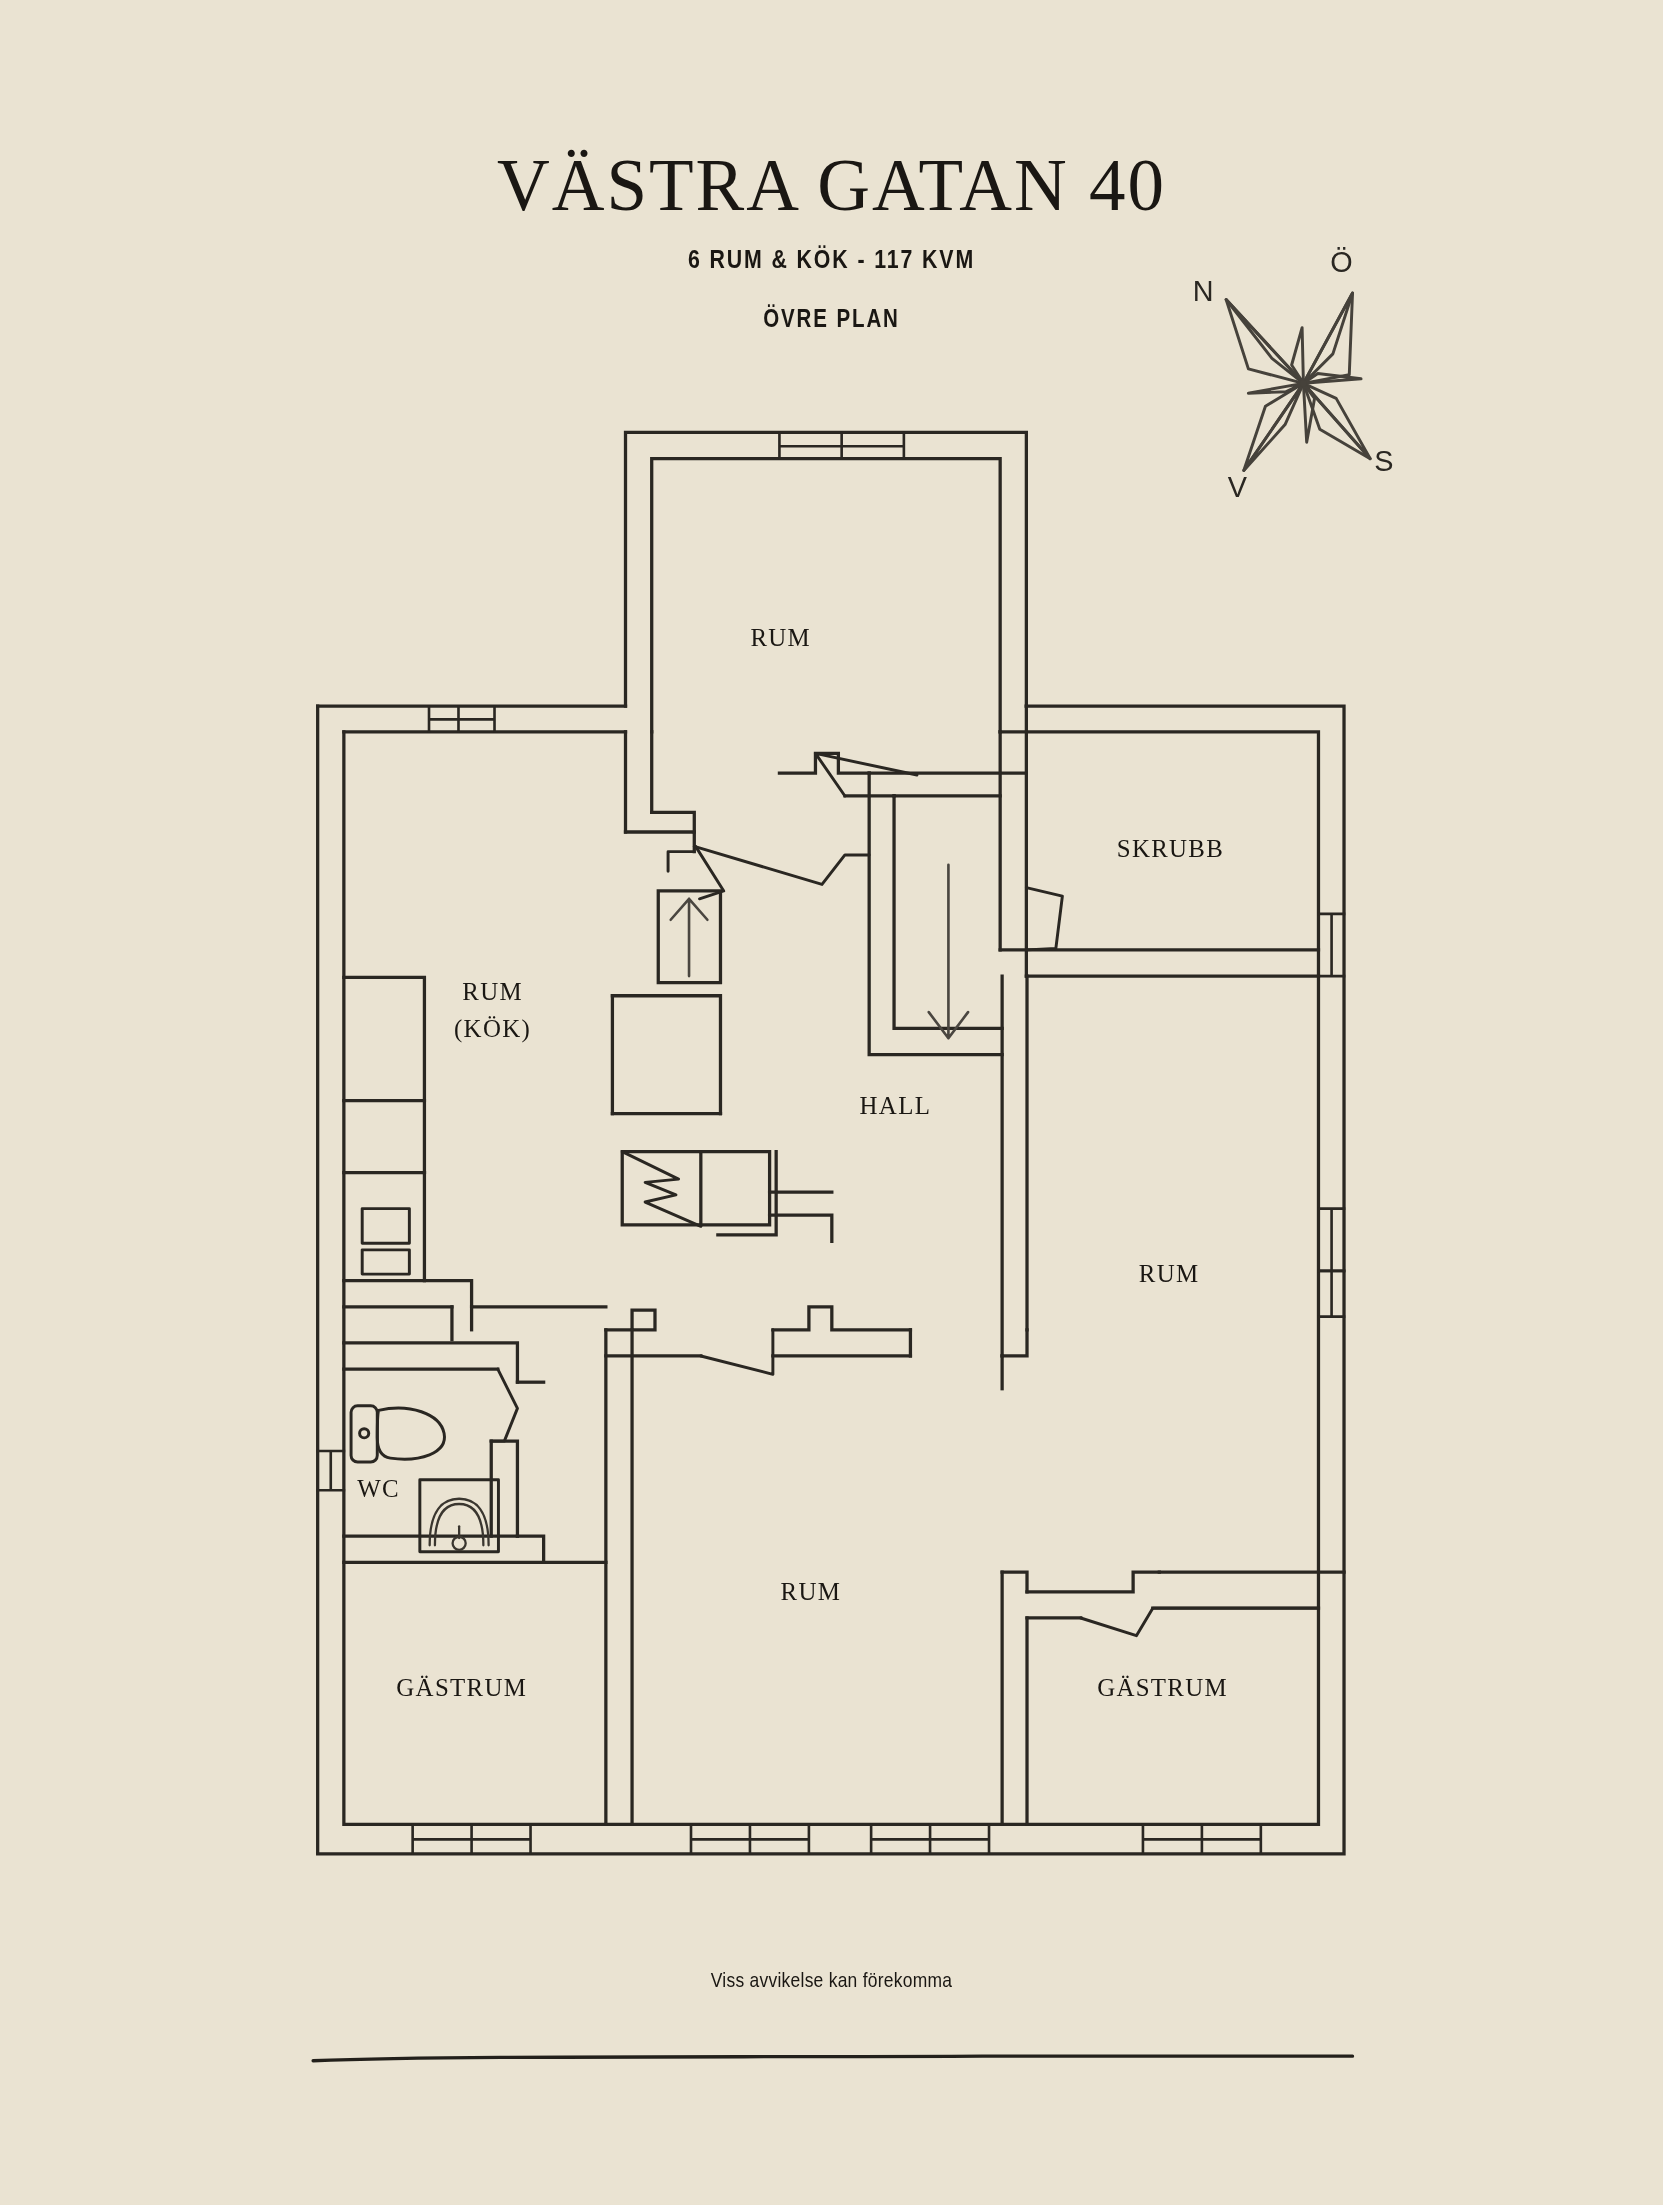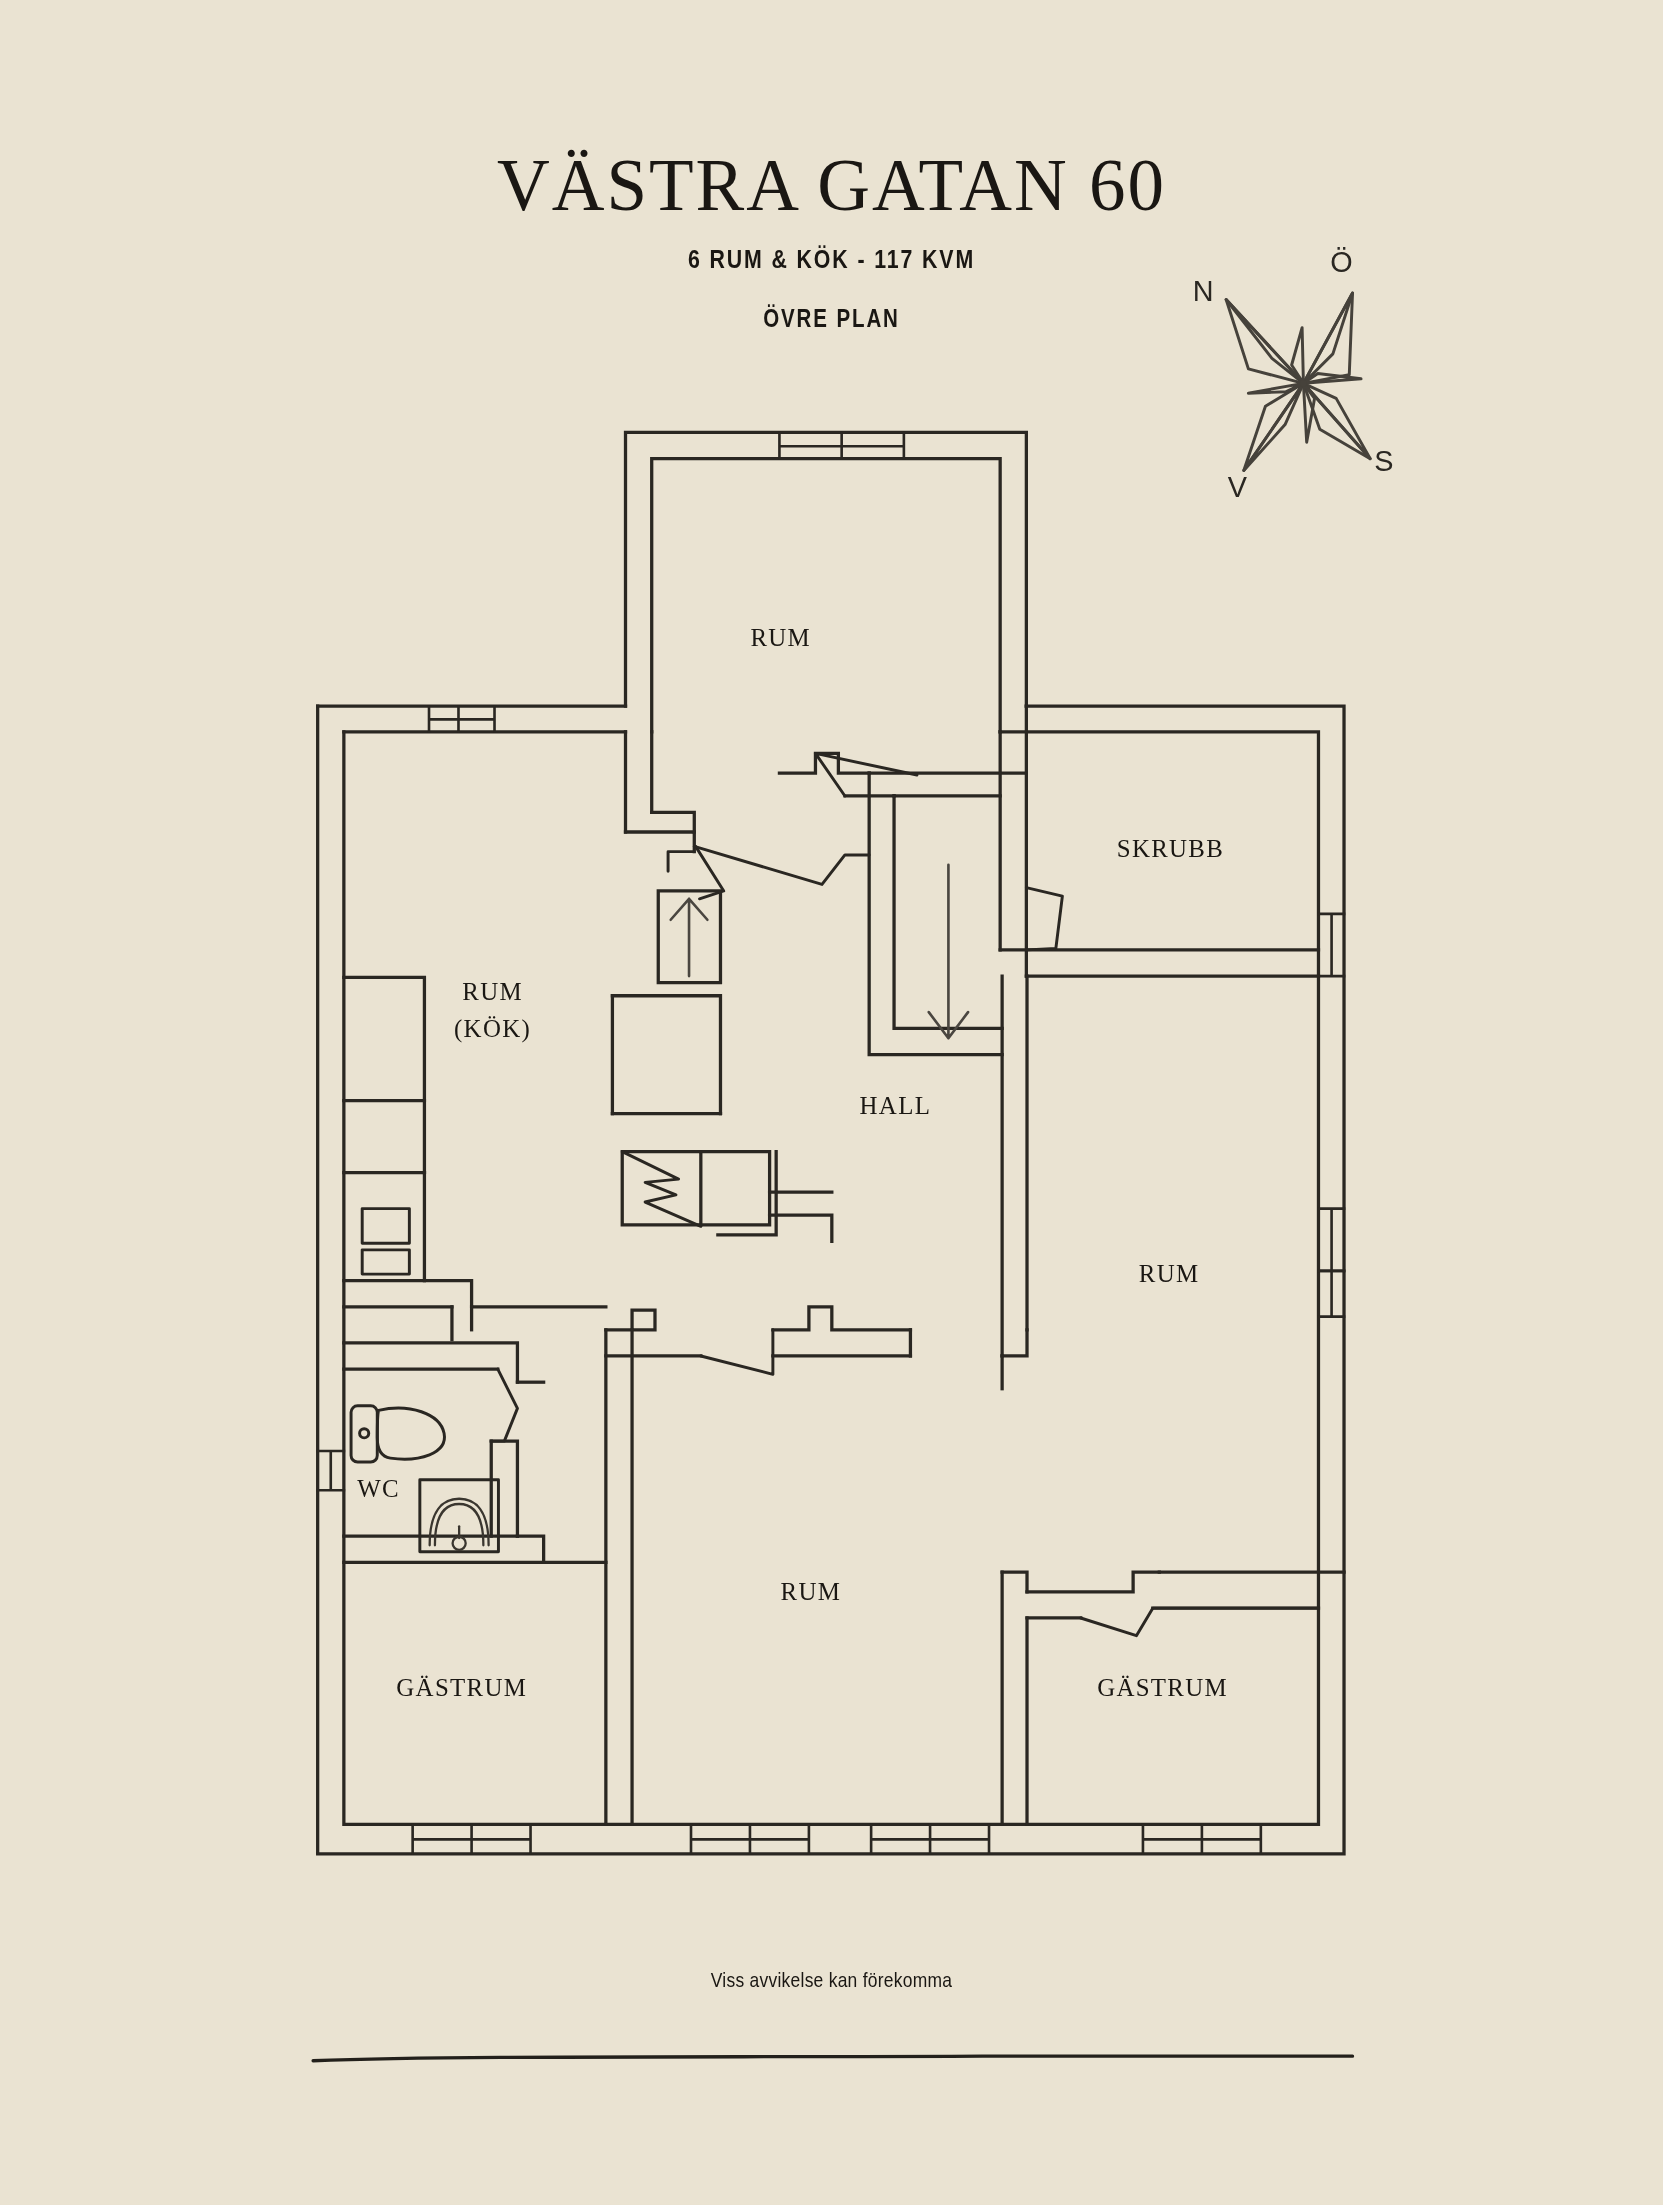--- a/index.html
+++ b/index.html
@@ -56,21 +56,21 @@
     font-family:"Liberation Sans", sans-serif;
     font-size:44px;fill:#2a2722;text-anchor:middle;dominant-baseline:middle;
   }
 </style>
 </head>
 <body>
 
 <div id="poster">
 
   <div class="header">
-    <div class="title">VÄSTRA GATAN 60</div>
+    <div class="title">VÄSTRA GATAN 40</div>
     <div class="subtitle">6 RUM &amp; KÖK  -  117 KVM</div>
     <div class="planlabel">ÖVRE PLAN</div>
   </div>
 
   <svg class="plan" viewBox="0 0 2539 3366">
 
     <g>
 
       <path class="compass" d="M1990,585 L1872,457 L1942,547 Z"></path>
       <path class="compass" d="M1990,585 L1872,457 L1906,563 Z"></path>

